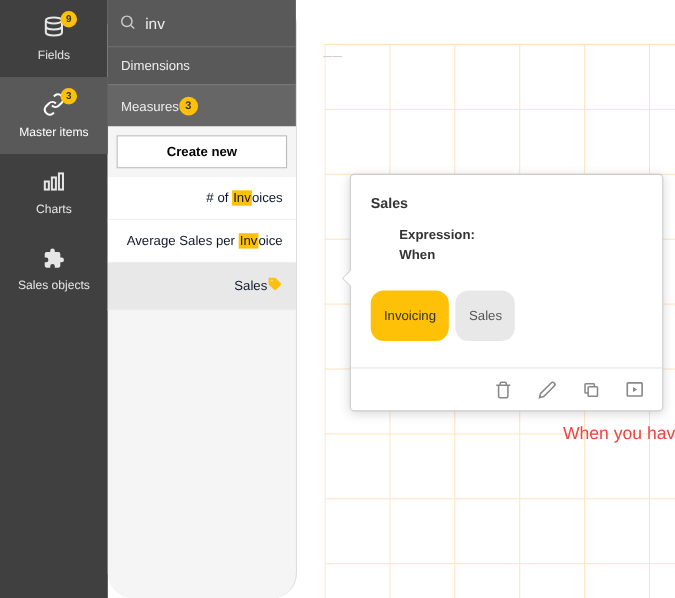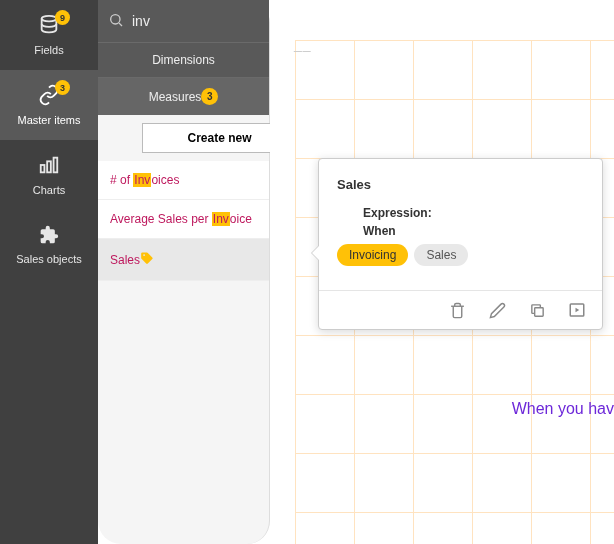--- a/index.html
+++ b/index.html
@@ -14,51 +14,51 @@
   .nav-icon { position: relative; }
   .nav-badge { position: absolute; top: -4px; right: -10px; background: #ffc107; color: #333; border-radius: 50%; min-width: 15px; height: 15px; font-size: 9px; display: flex; align-items: center; justify-content: center; font-weight: bold; }
   
   
   .panel { width: 172px; background: #f5f5f5; border-right: 1px solid #ddd; display: flex; flex-direction: column; border-radius: 23px; }
   .search-row { background: #595959; height: 42px; display: flex; align-items: center; padding: 0 10px; gap: 8px; }
   .search-input { flex: 1; background: transparent; border: none; color: #eee; font-size: 14px; outline: none; }
   .search-input::placeholder { color: #ccc; }
   .search-clear { color: #ccc; font-size: 18px; cursor: pointer; }
   
-  .section-head { background: #595959; color: #eee; padding: 10px 12px; font-size: 12px; border-top: 1px solid #6a6a6a; display:flex; align-items:center; justify-content:center;}
+  .section-head { background: #595959; color: #eee; padding: 10px 12px; font-size: 12px; border-top: 1px solid #6a6a6a; display:flex; align-items:center; justify-content:flex-start;}
   .section-head.light { background: #666; }
   .count-badge { background: #ffc107; color: #333; border-radius: 50%; width: 17px; height: 17px; font-size: 10px; display:flex; align-items:center; justify-content:center; font-weight:bold;}
   
   .create-row { padding: 8px; background:#f5f5f5; }
-  .create-btn { width: 100%; background: #fff; border: 1px solid #bbb; padding: 7px 0; font-size: 12px; font-weight: bold; cursor: pointer; margin-left: 36px; }
+  .create-btn { width: 100%; background: #fff; border: 1px solid #bbb; padding: 7px 0; font-size: 12px; font-weight: bold; cursor: pointer; }
   
-  .list-item { padding: 12px; font-size: 12px; color: #be185d; background: #fff; border-bottom: 1px solid #eee; cursor: pointer; display:flex; align-items:center; justify-content:flex-start;}
+  .list-item { padding: 12px; font-size: 12px; color: #0f172a; background: #fff; border-bottom: 1px solid #eee; cursor: pointer; display:flex; align-items:center; justify-content:flex-end;}
   .list-item.selected { background: #e8e8e8; }
   .hl { background: #ffc107; padding: 0 1px; }
   .tag-dot { color:#ffc107; font-size:15px; }
   
   
   .canvas { flex: 1; position: relative; background: #fff; }
   .grid { position: absolute; inset: 40px 0 0 25px;
     background-image: linear-gradient(#ffe3c0 1px, transparent 1px), linear-gradient(90deg, #ffe3c0 1px, transparent 1px);
     background-size: 59px 59px;
   }
   .placeholder-dash { position:absolute; top:36px; left:24px; color:#ccc; font-size:14px; letter-spacing:1px;}
-  .placeholder-text { position: absolute; top: 400px; right: 0; color: #6d28d9; font-size: 16px; text-align: right; }
+  .placeholder-text { position: absolute; top: 386px; right: 0; color: #ef4444; font-size: 16px; text-align: right; }
   
   
   .popup { position: absolute; left: 318px; top: 158px; width: 285px; background: #fff; border: 1px solid #ccc; border-radius: 4px; box-shadow: 0 2px 10px rgba(0,0,0,0.15); }
   .popup::before { content:""; position:absolute; left:-8px; top:86px; width:0;height:0;border-top:8px solid transparent;border-bottom:8px solid transparent;border-right:8px solid #ccc;}
   .popup::after { content:""; position:absolute; left:-7px; top:86px; width:0;height:0;border-top:8px solid transparent;border-bottom:8px solid transparent;border-right:8px solid #fff;}
   .popup-body { padding: 18px 18px 24px; }
   .popup-title { font-weight: bold; font-size: 13px; margin-bottom: 14px; }
   .popup-label { font-weight: bold; font-size: 12px; margin-bottom: 4px; padding-left: 26px; }
   .popup-value { font-size: 12px; color: #555; margin-bottom: 12px; }
   .tag-row { display: flex; gap: 6px; margin-top:6px;}
-  .tag { padding: 4px 12px; border-radius: 12px; font-size: 12px; }
+  .tag { padding: 16px 12px; border-radius: 12px; font-size: 12px; margin-top: 20px; }
   .tag.y { background: #ffc107; color: #333; }
   .tag.g { background: #e8e8e8; color: #555; }
   .popup-footer { border-top: 1px solid #e5e5e5; display: flex; justify-content: flex-end; gap: 18px; padding: 8px 14px; }
   .popup-footer .ico { width: 22px; height: 22px; cursor: pointer; color: #888; display:flex; align-items:center; justify-content:center;}
 </style>
 </head>
 <body>
 
 <div class="root">
 

